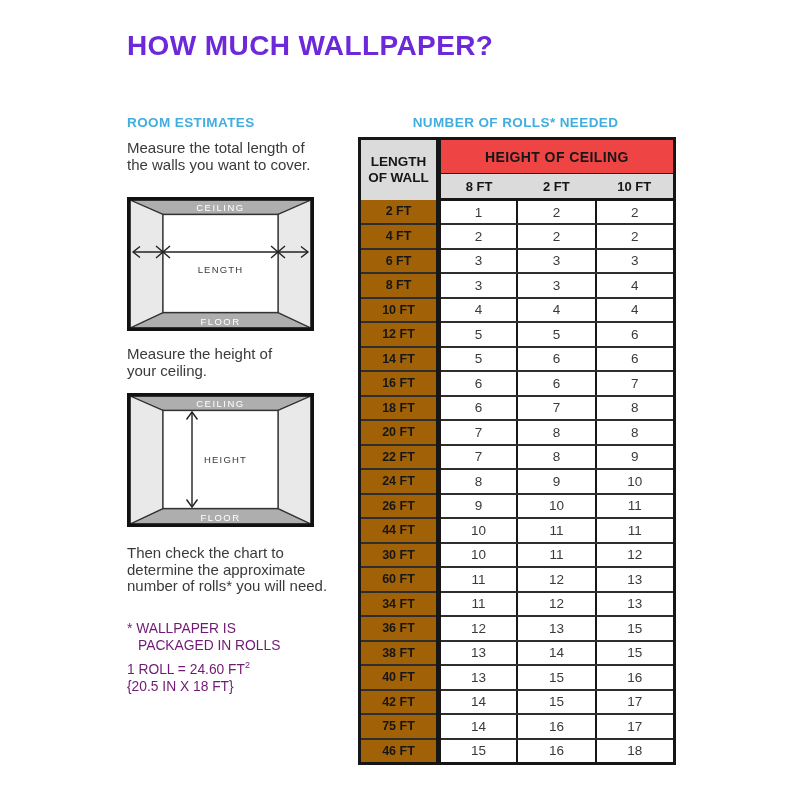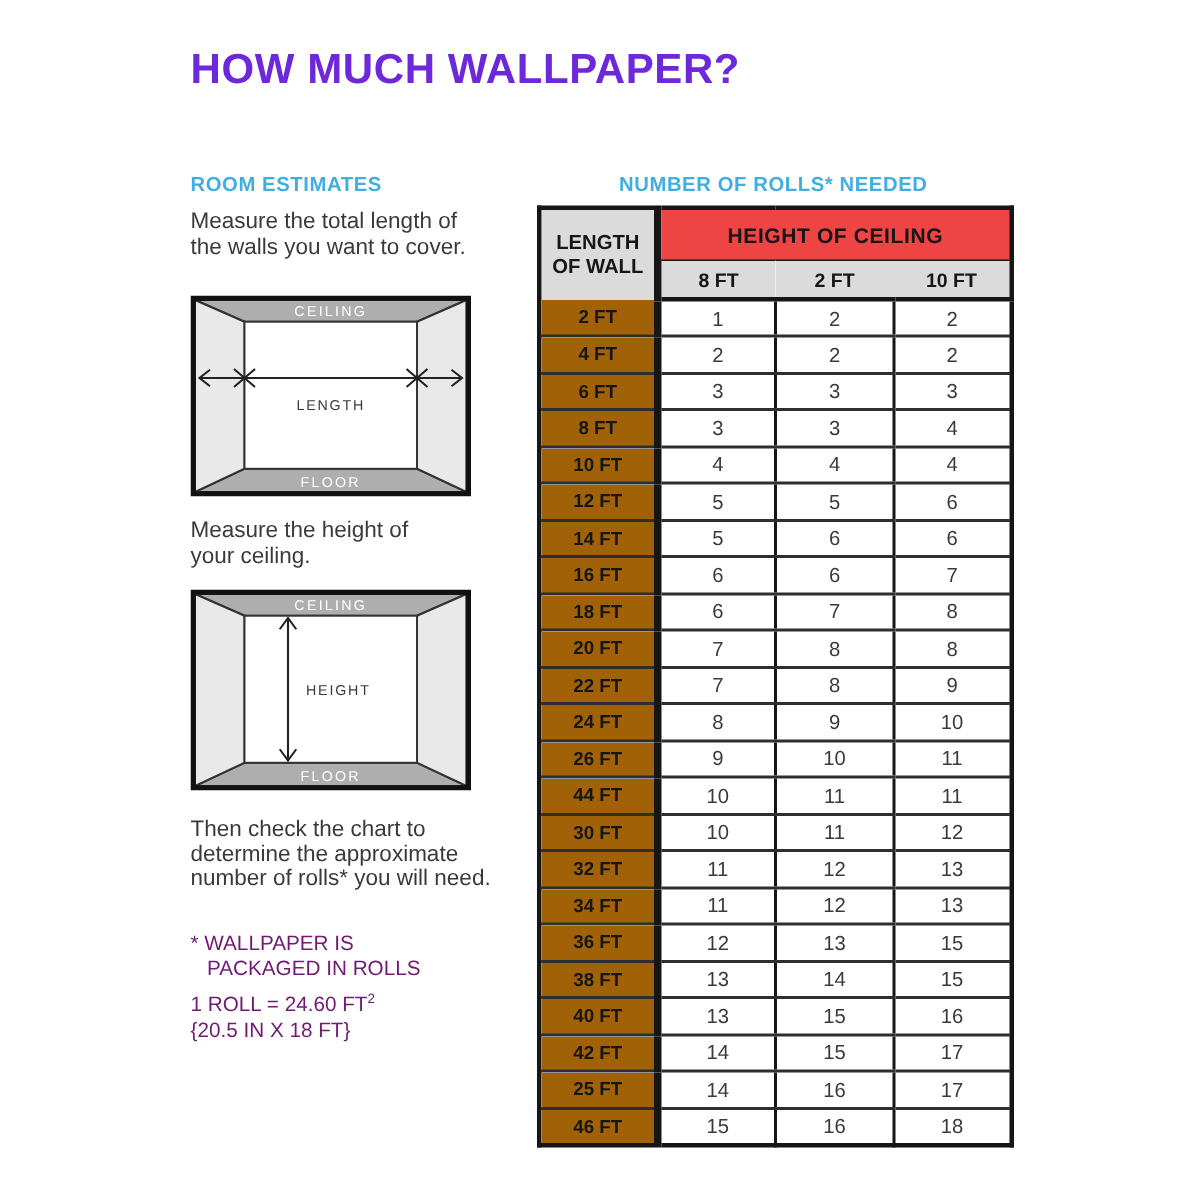--- a/index.html
+++ b/index.html
@@ -243,21 +243,21 @@
           <td>11</td>
           <td>11</td>
         </tr>
         <tr>
           <th>30 FT</th>
           <td>10</td>
           <td>11</td>
           <td>12</td>
         </tr>
         <tr>
-          <th>32 FT</th>
+          <th>60 FT</th>
           <td>11</td>
           <td>12</td>
           <td>13</td>
         </tr>
         <tr>
           <th>34 FT</th>
           <td>11</td>
           <td>12</td>
           <td>13</td>
         </tr>
@@ -279,21 +279,21 @@
           <td>15</td>
           <td>16</td>
         </tr>
         <tr>
           <th>42 FT</th>
           <td>14</td>
           <td>15</td>
           <td>17</td>
         </tr>
         <tr>
-          <th>25 FT</th>
+          <th>75 FT</th>
           <td>14</td>
           <td>16</td>
           <td>17</td>
         </tr>
         <tr>
           <th>46 FT</th>
           <td>15</td>
           <td>16</td>
           <td>18</td>
         </tr>

